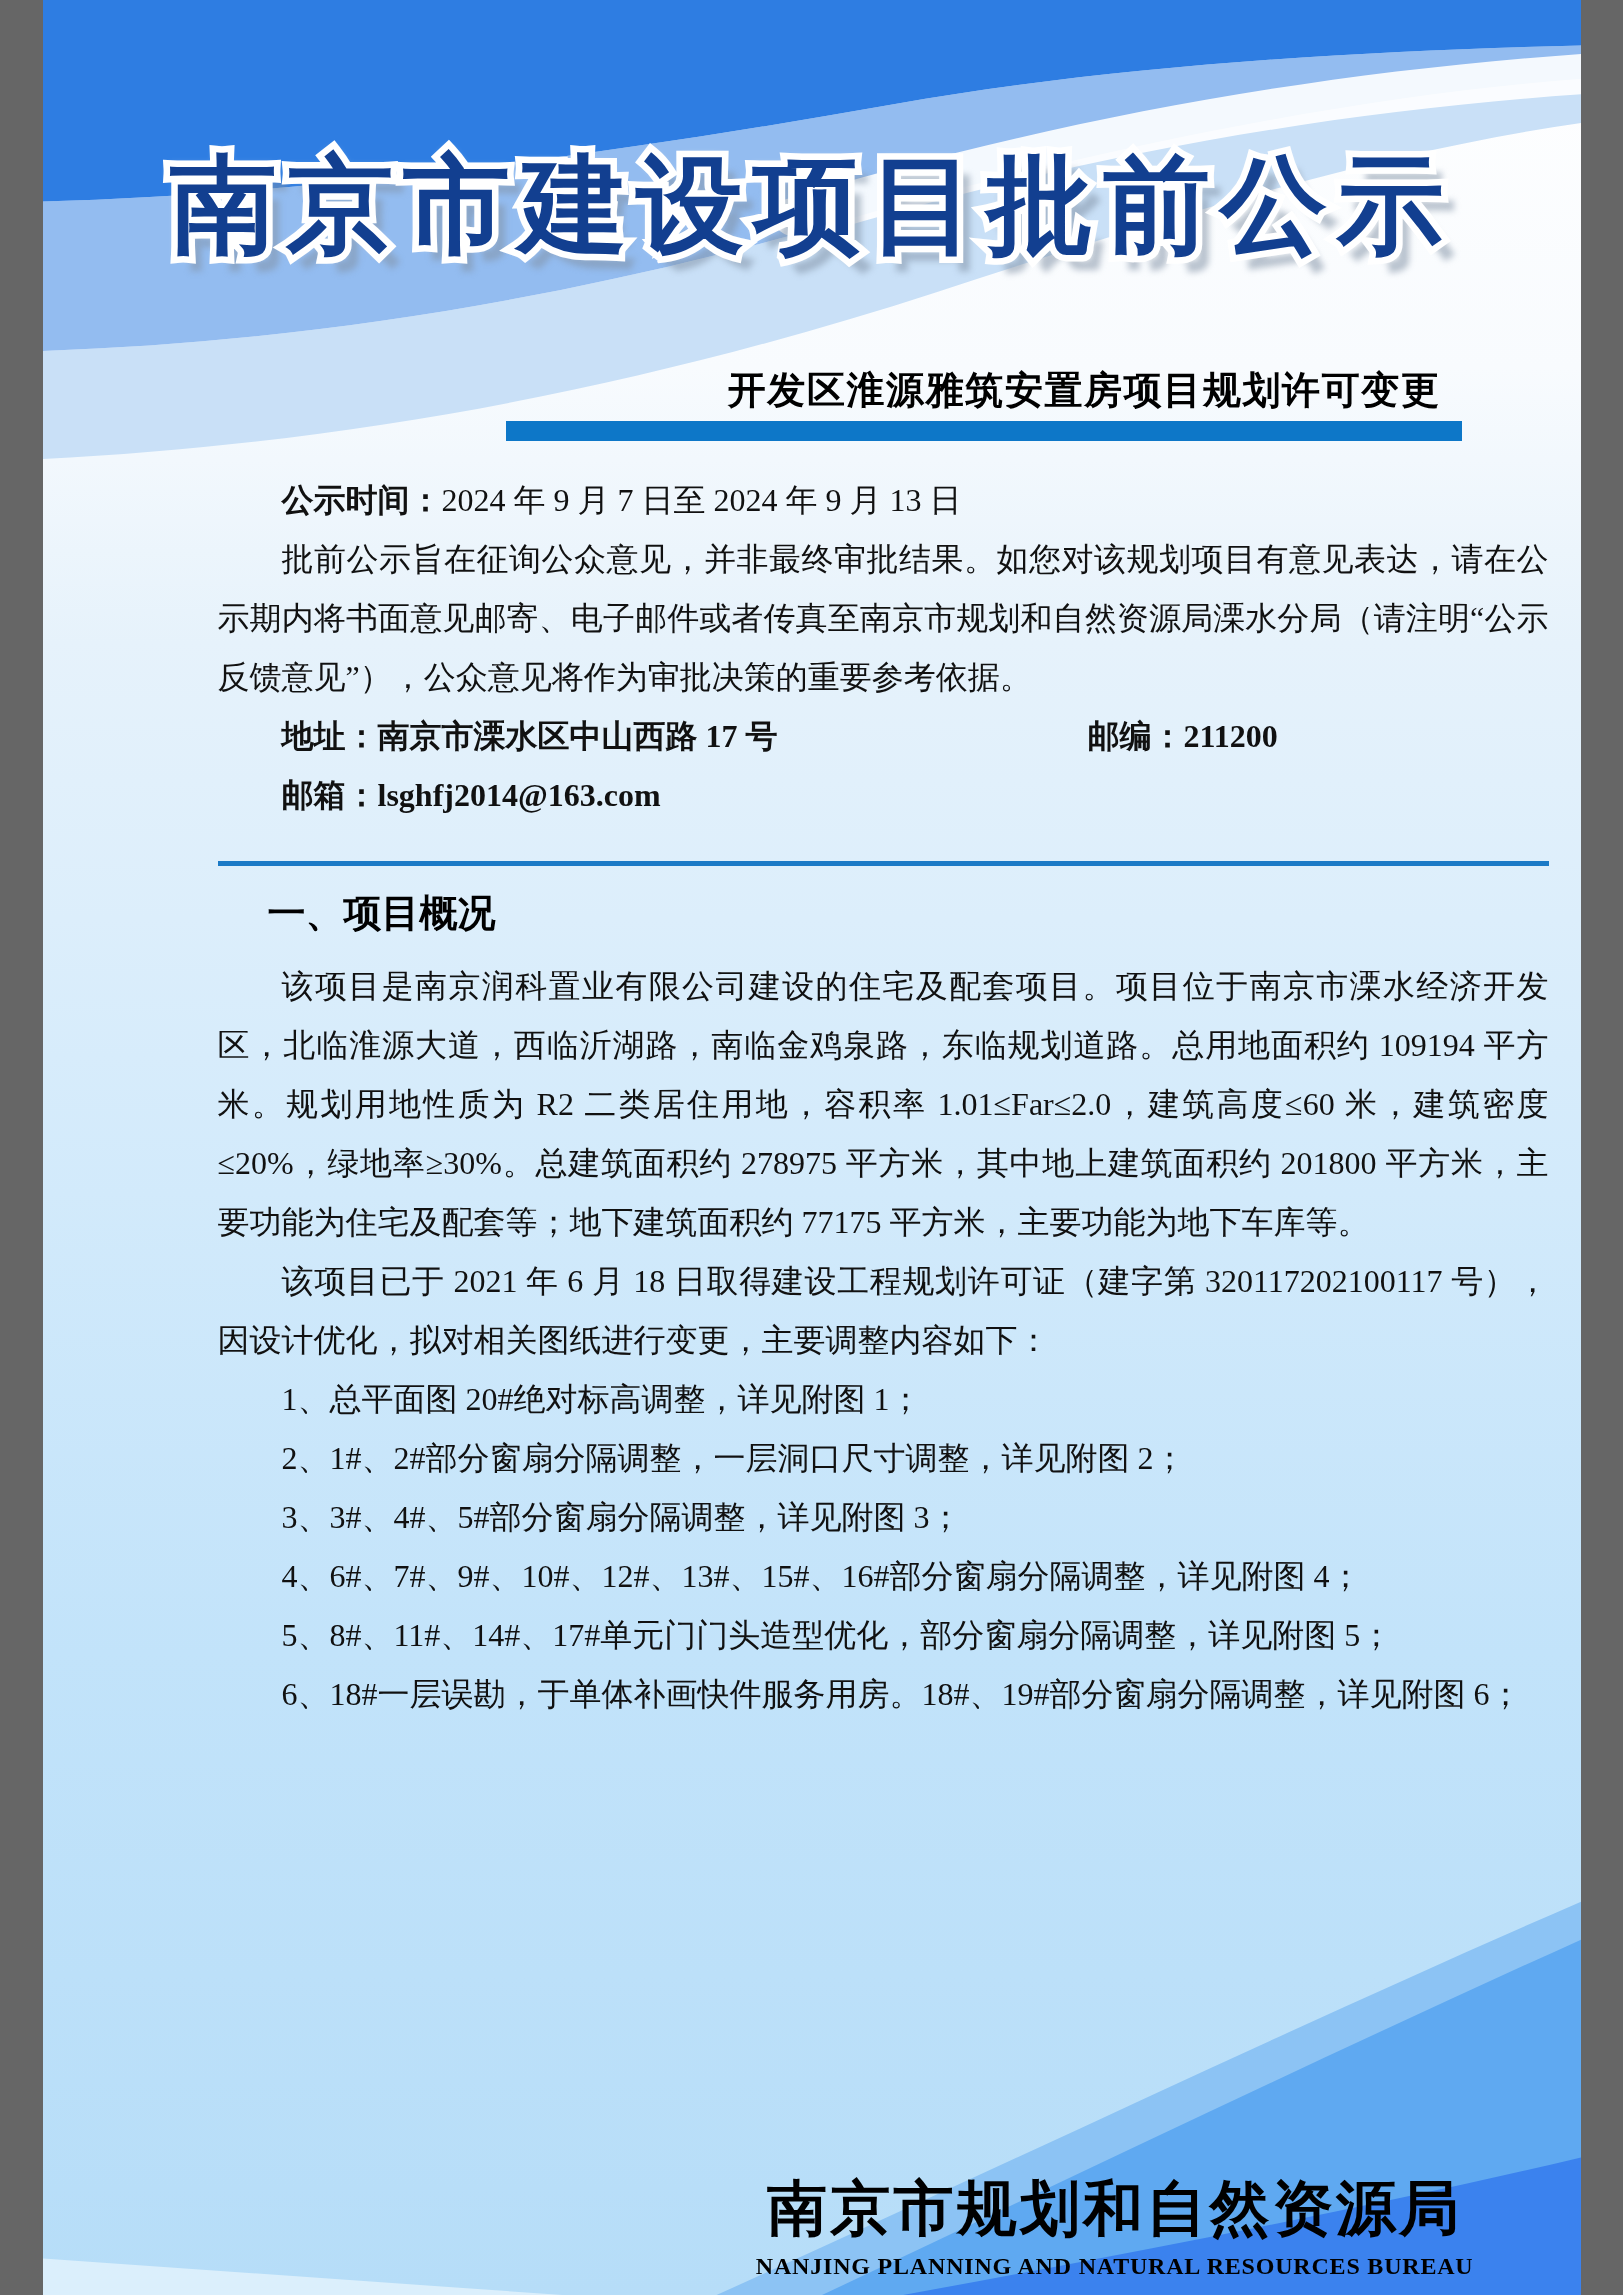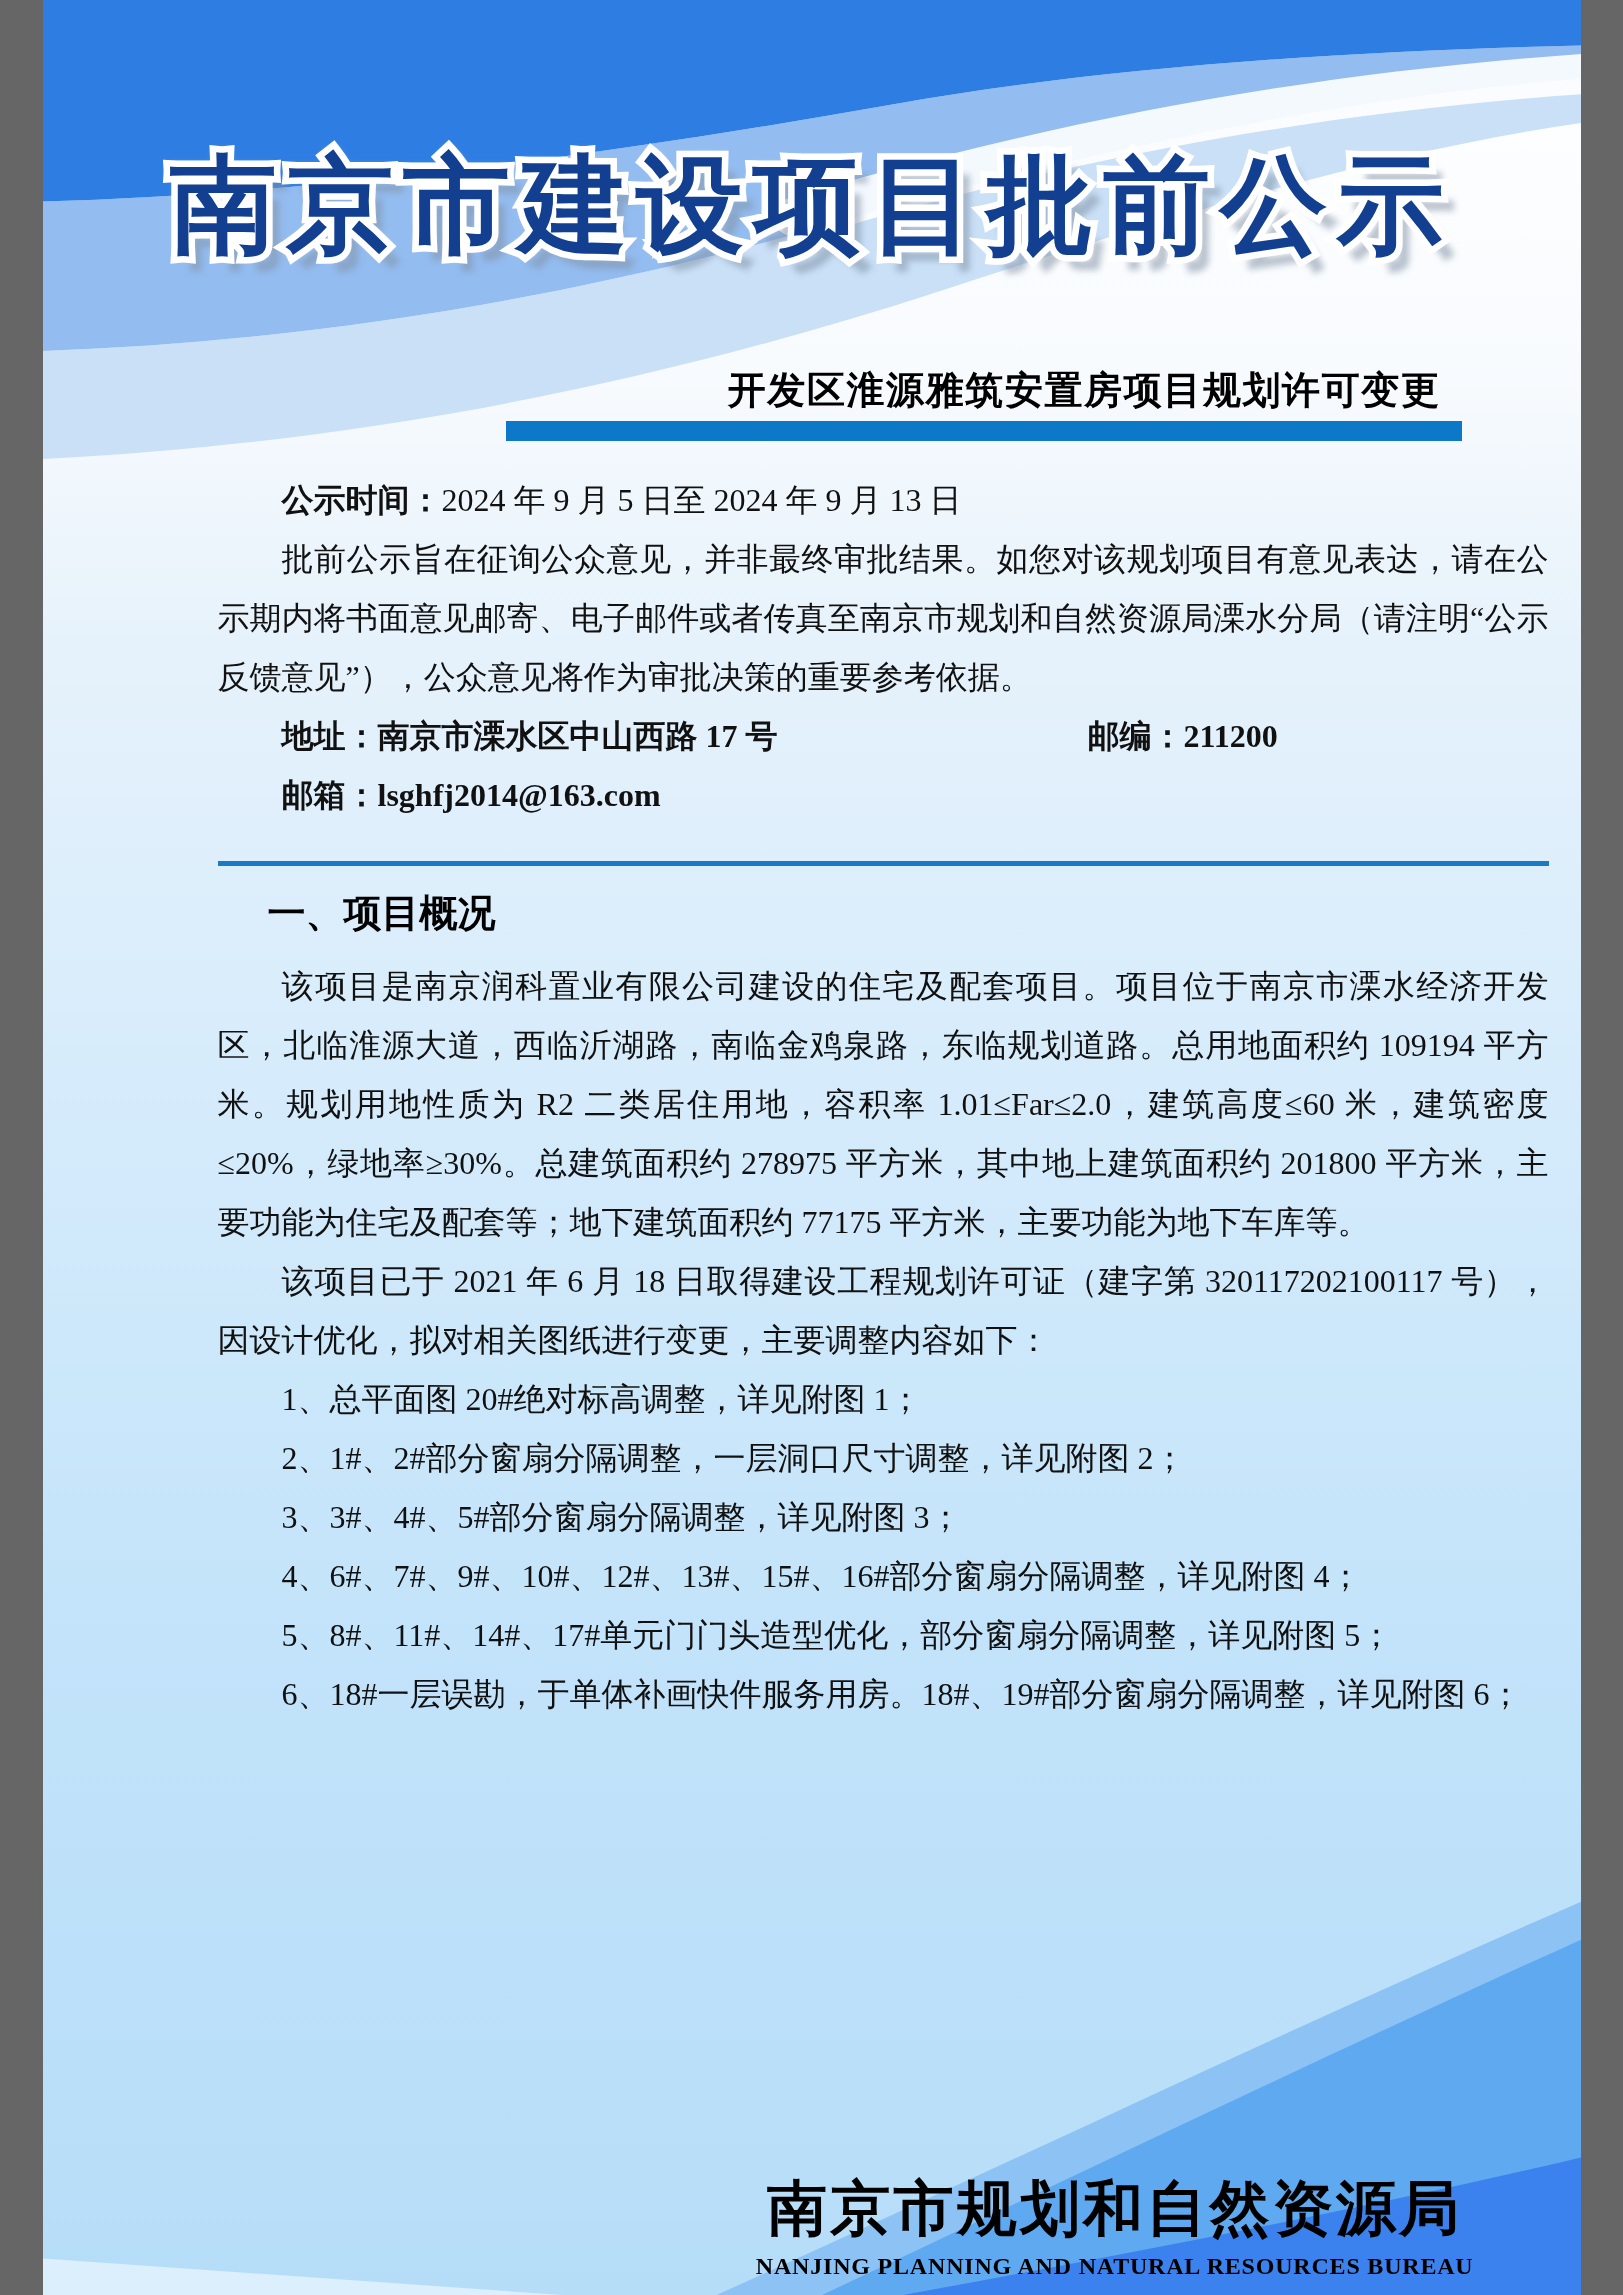--- a/index.html
+++ b/index.html
@@ -97,21 +97,21 @@
     <div class="title-layer title-shadow">南京市建设项目批前公示</div>
     <div class="title-layer title-outline">南京市建设项目批前公示</div>
     <div class="title-layer title-fill">南京市建设项目批前公示</div>
   </div>
 
   <div class="subtitle">开发区淮源雅筑安置房项目规划许可变更</div>
   <div class="subtitle-bar"></div>
 
   <div class="content">
 
-    <p class="indent"><span class="bold">公示时间：</span><span>2024 年 9 月 5 日至 2024 年 9 月 13 日</span></p>
+    <p class="indent"><span class="bold">公示时间：</span><span>2024 年 9 月 7 日至 2024 年 9 月 13 日</span></p>
 
     <p class="indent">批前公示旨在征询公众意见，并非最终审批结果。如您对该规划项目有意见表达，请在公示期内将书面意见邮寄、电子邮件或者传真至南京市规划和自然资源局溧水分局（请注明“公示反馈意见”），公众意见将作为审批决策的重要参考依据。</p>
 
     <div class="contact-row">
       <span>地址：</span><span>南京市溧水区中山西路 17 号</span>
       <span class="contact-col2"><span>邮编：</span><span>211200</span></span>
     </div>
 
     <div class="contact-row">
       <span>邮箱：</span><span>lsghfj2014@163.com</span>

